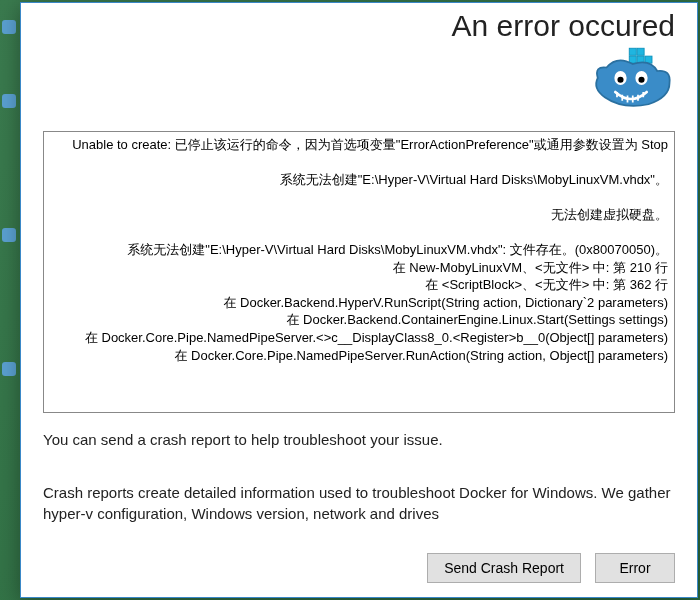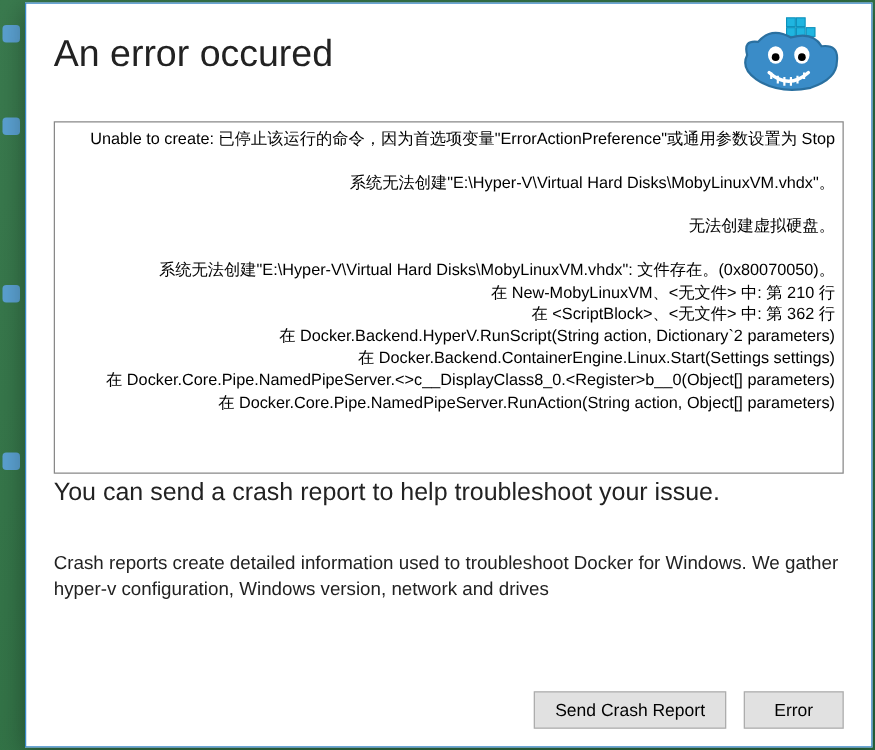--- a/index.html
+++ b/index.html
@@ -69,22 +69,23 @@
     }
     .content {
       flex: 1;
       padding: 6px 22px 10px 22px;
       position: relative;
       display: flex;
       flex-direction: column;
     }
     .header-row {
       display: flex;
-      align-items: center;
+      align-items: flex-end;
       margin-bottom: 18px;
+      flex-direction: column;
     }
     .heading {
       font-size: 30px;
       font-weight: 400;
       color: #222;
       flex: 1;
     }
     .whale-logo {
       width: 88px; height: 70px;
       position: relative;
@@ -105,22 +106,23 @@
       overflow-x: scroll;
       overflow-y: auto;
       color: #000;
       text-align: right;
     }
     .errorbox::-webkit-scrollbar { height: 17px; width: 17px; }
     .errorbox::-webkit-scrollbar-track { background: #f0f0f0; border: 1px solid #dcdcdc; }
     .errorbox::-webkit-scrollbar-thumb { background: #c8c8c8; border: 1px solid #a8a8a8; }
     .errorbox::-webkit-scrollbar-button { background: #f0f0f0; width: 17px; height: 17px; border: 1px solid #dcdcdc; }
     .prompt1 {
-      font-size: 20px;
+      font-size: 15px;
       color: #222;
+      margin-top: 14px;
     }
     .prompt2 {
       font-size: 15px;
       color: #222;
       margin-top: 34px;
       line-height: 1.4;
     }
     .button-row {
       position: absolute;
       right: 22px;

